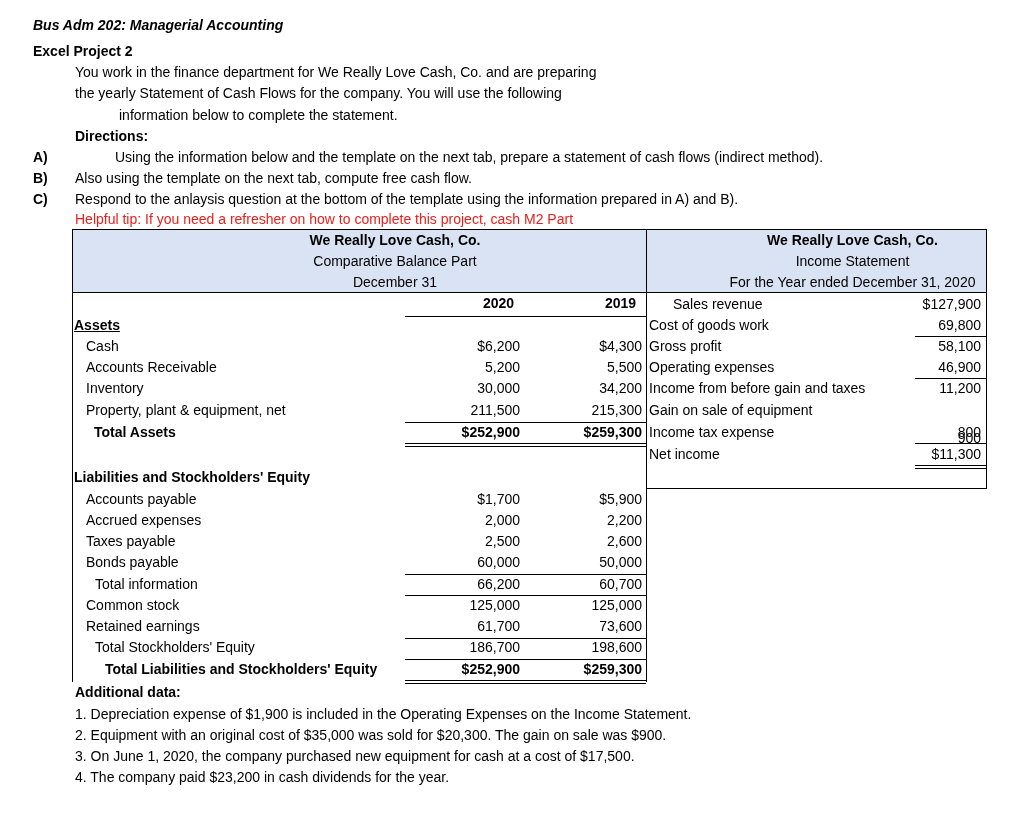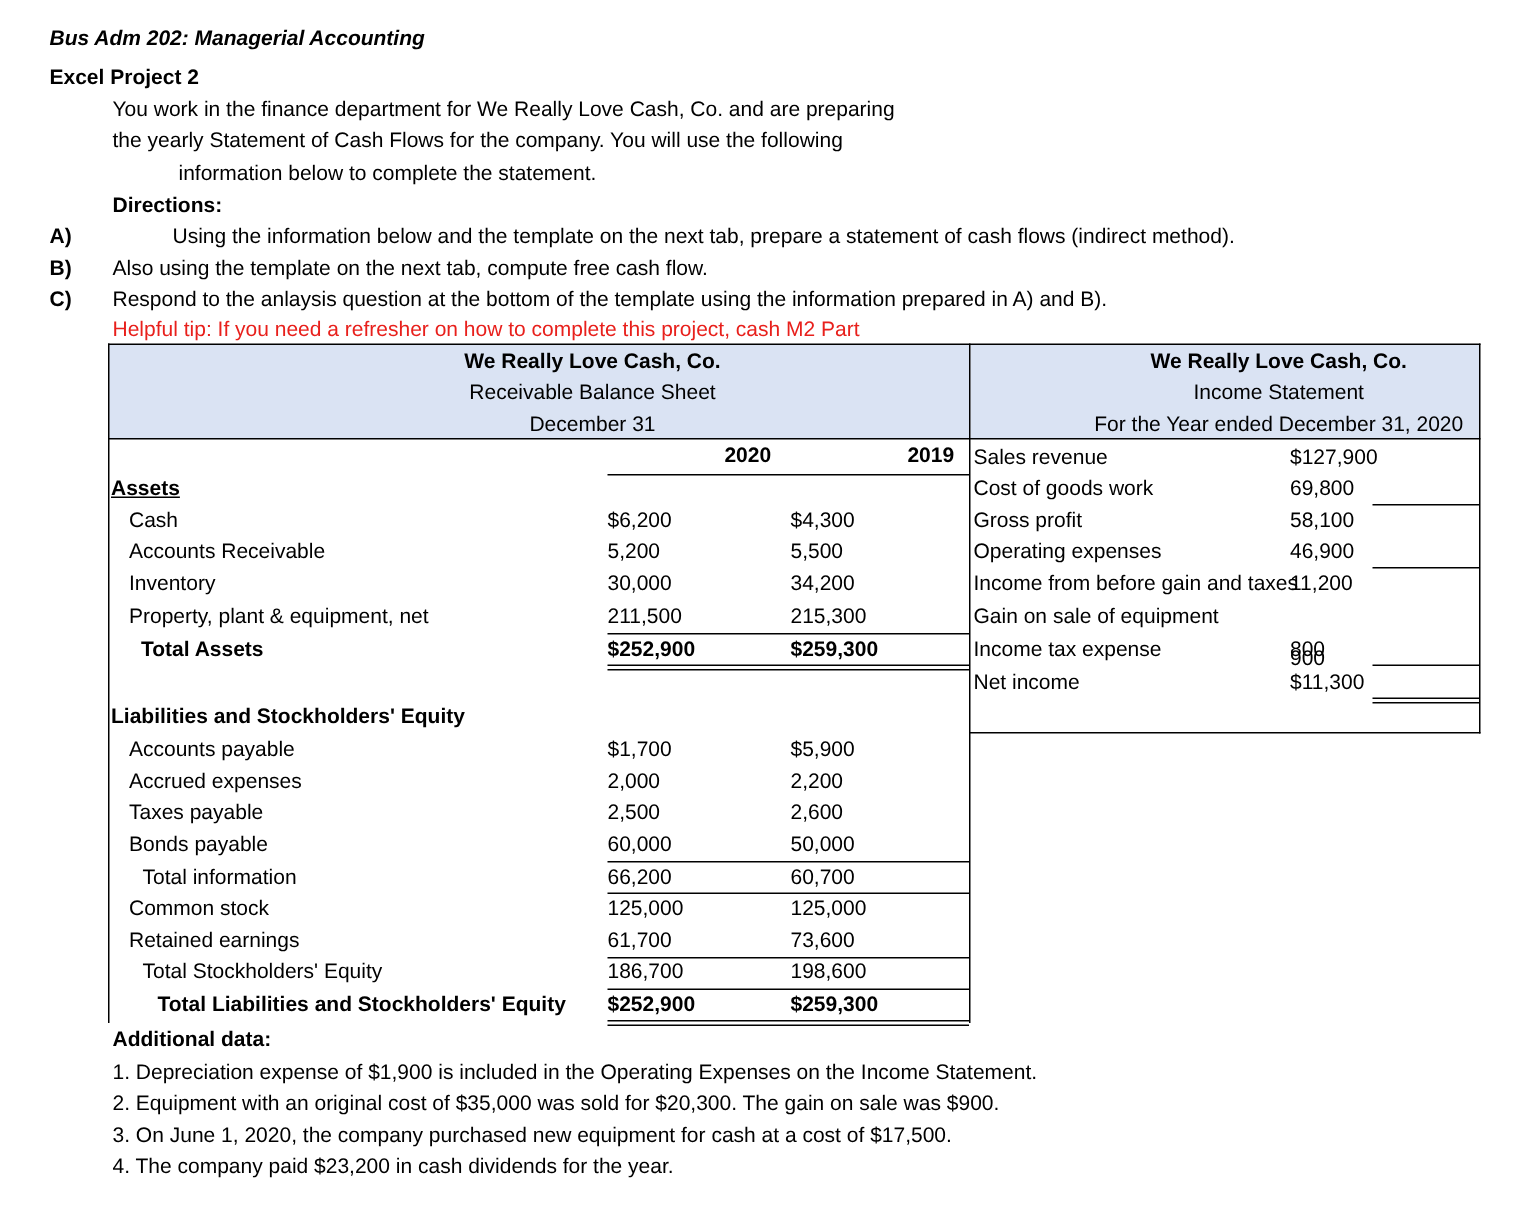--- a/index.html
+++ b/index.html
@@ -2,21 +2,21 @@
 <html><head>
 <meta charset="utf-8">
 <style>
   html, body { margin:0; padding:0; background:#ffffff; }
   body { width:1024px; height:813px; position:relative; overflow:hidden;
          font-family:"Liberation Sans", sans-serif; color:#000; font-size:14px; }
   .abs { position:absolute; white-space:nowrap; }
   .b { font-weight:bold; }
   .red { color:#e8201c; }
   .hdr { background:#dae3f3; }
-  .r { text-align:left; }
+  .r { text-align:right; }
   .c { text-align:center;margin-left:36px; }
   .line { position:absolute; background:#000; }
 </style>
 </head>
 <body>
 
 <div class="abs b" style="left:33px;top:17px;font-style:italic;">Bus Adm 202: Managerial Accounting</div>
 <div class="abs b" style="left:33px;top:43px;">Excel Project 2</div>
 <div class="abs" style="left:75px;top:64px;">You work in the finance department for We Really Love Cash, Co. and are preparing</div>
 <div class="abs" style="left:75px;top:85px;">the yearly Statement of Cash Flows for the company. You will use the following</div>
@@ -35,21 +35,21 @@
 <div class="abs hdr" style="left:647px;top:230px;width:339px;height:62px;"></div>
 
 <div class="line" style="left:72px;top:229px;width:915px;height:1px;"></div>
 <div class="line" style="left:72px;top:229px;width:1px;height:453px;"></div>
 <div class="line" style="left:646px;top:229px;width:1px;height:453px;"></div>
 <div class="line" style="left:986px;top:229px;width:1px;height:260px;"></div>
 <div class="line" style="left:72px;top:292px;width:915px;height:1px;"></div>
 <div class="line" style="left:646px;top:488px;width:341px;height:1px;"></div>
 
 <div class="abs b c" style="left:72px;top:232px;width:574px;">We Really Love Cash, Co.</div>
-<div class="abs c" style="left:72px;top:253px;width:574px;">Receivable Balance Sheet</div>
+<div class="abs c" style="left:72px;top:253px;width:574px;">Comparative Balance Part</div>
 <div class="abs c" style="left:72px;top:274px;width:574px;">December 31</div>
 
 <div class="abs b c" style="left:647px;top:232px;width:339px;">We Really Love Cash, Co.</div>
 <div class="abs c" style="left:647px;top:253px;width:339px;">Income Statement</div>
 <div class="abs c" style="left:647px;top:274px;width:339px;">For the Year ended December 31, 2020</div>
 
 <div class="abs b c" style="left:405px;top:295px;width:115px;">2020</div>
 <div class="abs b c" style="left:527px;top:295px;width:115px;">2019</div>
 <div class="line" style="left:405px;top:316px;width:241px;height:1px;"></div>
 
@@ -115,21 +115,21 @@
 <div class="abs r" style="left:405px;top:639px;width:115px;">186,700</div>
 <div class="abs r" style="left:527px;top:639px;width:115px;">198,600</div>
 <div class="line" style="left:405px;top:659px;width:241px;height:1px;"></div>
 
 <div class="abs b" style="left:105px;top:661px;">Total Liabilities and Stockholders' Equity</div>
 <div class="abs b r" style="left:405px;top:661px;width:115px;">$252,900</div>
 <div class="abs b r" style="left:527px;top:661px;width:115px;">$259,300</div>
 <div class="line" style="left:405px;top:680px;width:241px;height:1px;"></div>
 <div class="line" style="left:405px;top:683px;width:241px;height:1px;"></div>
 
-<div class="abs" style="left:649px;top:296px;">Sales revenue</div>
+<div class="abs" style="left:673px;top:296px;">Sales revenue</div>
 <div class="abs r" style="left:860px;top:296px;width:121px;">$127,900</div>
 
 <div class="abs" style="left:649px;top:317px;">Cost of goods work</div>
 <div class="abs r" style="left:860px;top:317px;width:121px;">69,800</div>
 <div class="line" style="left:915px;top:336px;width:71px;height:1px;"></div>
 
 <div class="abs" style="left:649px;top:338px;">Gross profit</div>
 <div class="abs r" style="left:860px;top:338px;width:121px;">58,100</div>
 
 <div class="abs" style="left:649px;top:359px;">Operating expenses</div>

